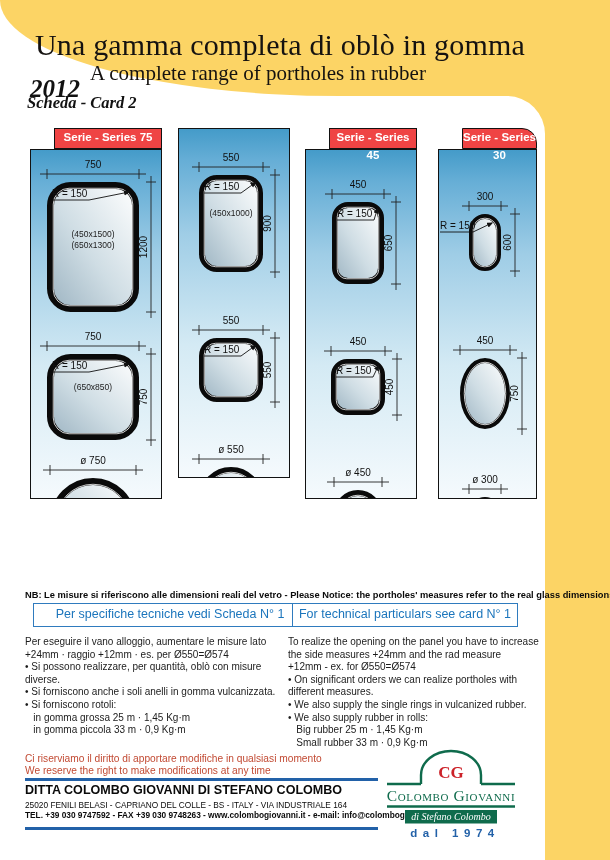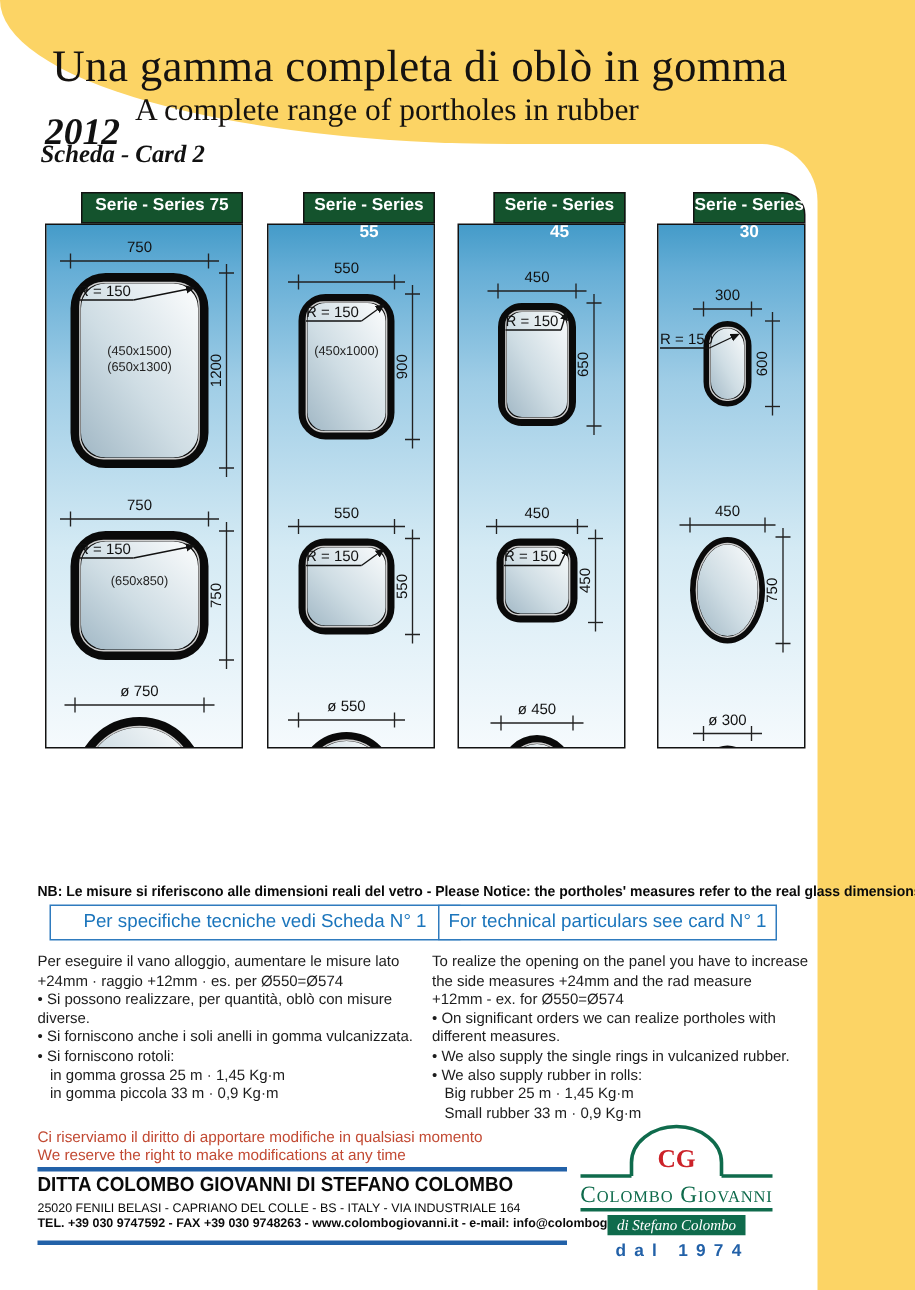--- a/index.html
+++ b/index.html
@@ -20,21 +20,21 @@
             font-family:"Liberation Serif",serif;font-size:21px;color:#151210;}
   .year{position:absolute;left:30px;top:62px;font-family:"Liberation Serif",serif;
         font-style:italic;font-weight:bold;font-size:25px;color:#111;margin-top:13px;}
   .card{position:absolute;left:27px;top:93px;font-family:"Liberation Serif",serif;
         font-style:italic;font-weight:bold;font-size:16.5px;color:#111;}
 
   
   .col{position:absolute;top:128px;}
   .col.c0{left:30px;width:132px}.col.c1{left:178px;width:112px}
   .col.c2{left:305px;width:112px}.col.c3{left:438px;width:99px}
-  .col-header{box-sizing:border-box;height:21px;background:#14532d;border:1.6px solid #121212;
+  .col-header{box-sizing:border-box;height:21px;background:#ef4444;border:1.6px solid #121212;
               color:#fff;font-weight:bold;font-size:11.5px;text-align:center;line-height:17.5px;margin-left:24px;}
   .col.c3 .col-header{border-radius:0 15px 0 0;}
   .col-panel{box-sizing:border-box;height:350px;border:1.6px solid #121212;overflow:hidden;
      background:linear-gradient(180deg,#449BC9 0%,#66AED6 9%,#9FCDE6 30%,#D4EAF4 62%,#F5FAFD 100%);text-decoration:underline;}
   svg text.dim{font:10px "Liberation Sans",sans-serif;fill:#111;}
   svg text.inner{font:8.5px "Liberation Sans",sans-serif;fill:#222;}
 
   
   .nb{position:absolute;left:25px;top:589px;width:585px;font-size:9.7px;font-weight:bold;color:#0a0a0a;
       transform:scaleX(.96);transform-origin:left;white-space:nowrap;}
@@ -143,21 +143,20 @@
           <line x1="12" y1="24" x2="112" y2="24" stroke="#222" stroke-width="0.9"></line>
           <line x1="19" y1="19" x2="19" y2="29" stroke="#222" stroke-width="0.9"></line>
           <line x1="105" y1="19" x2="105" y2="29" stroke="#222" stroke-width="0.9"></line>
           <text x="62" y="18" text-anchor="middle" class="dim">ø 750</text>
           <circle cx="62" cy="75" r="39.5" fill="url(#gl3)" stroke="#0a0a0a" stroke-width="7"></circle>
           <circle cx="62" cy="75" r="36.75" fill="none" stroke="#ffffff" stroke-width="1" opacity="0.8"></circle>
         </svg>
       </div>
   </div>
   <div class="col c1">
-    <div class="col-header">Serie - Series 55</div>
     <div class="col-panel">
         <svg width="110" height="171" style="display:block">
           <defs>
             <linearGradient id="gl4" x1="0" y1="1" x2="1" y2="0">
               <stop offset="0" stop-color="#9db4c2"></stop>
               <stop offset="0.45" stop-color="#cfdde4"></stop>
               <stop offset="1" stop-color="#ffffff"></stop>
             </linearGradient>
             <marker id="ar4" markerWidth="8" markerHeight="8" refX="5.5" refY="3" orient="auto">
               <path d="M0,0 L7,3 L0,6 Z" fill="#111"></path>

